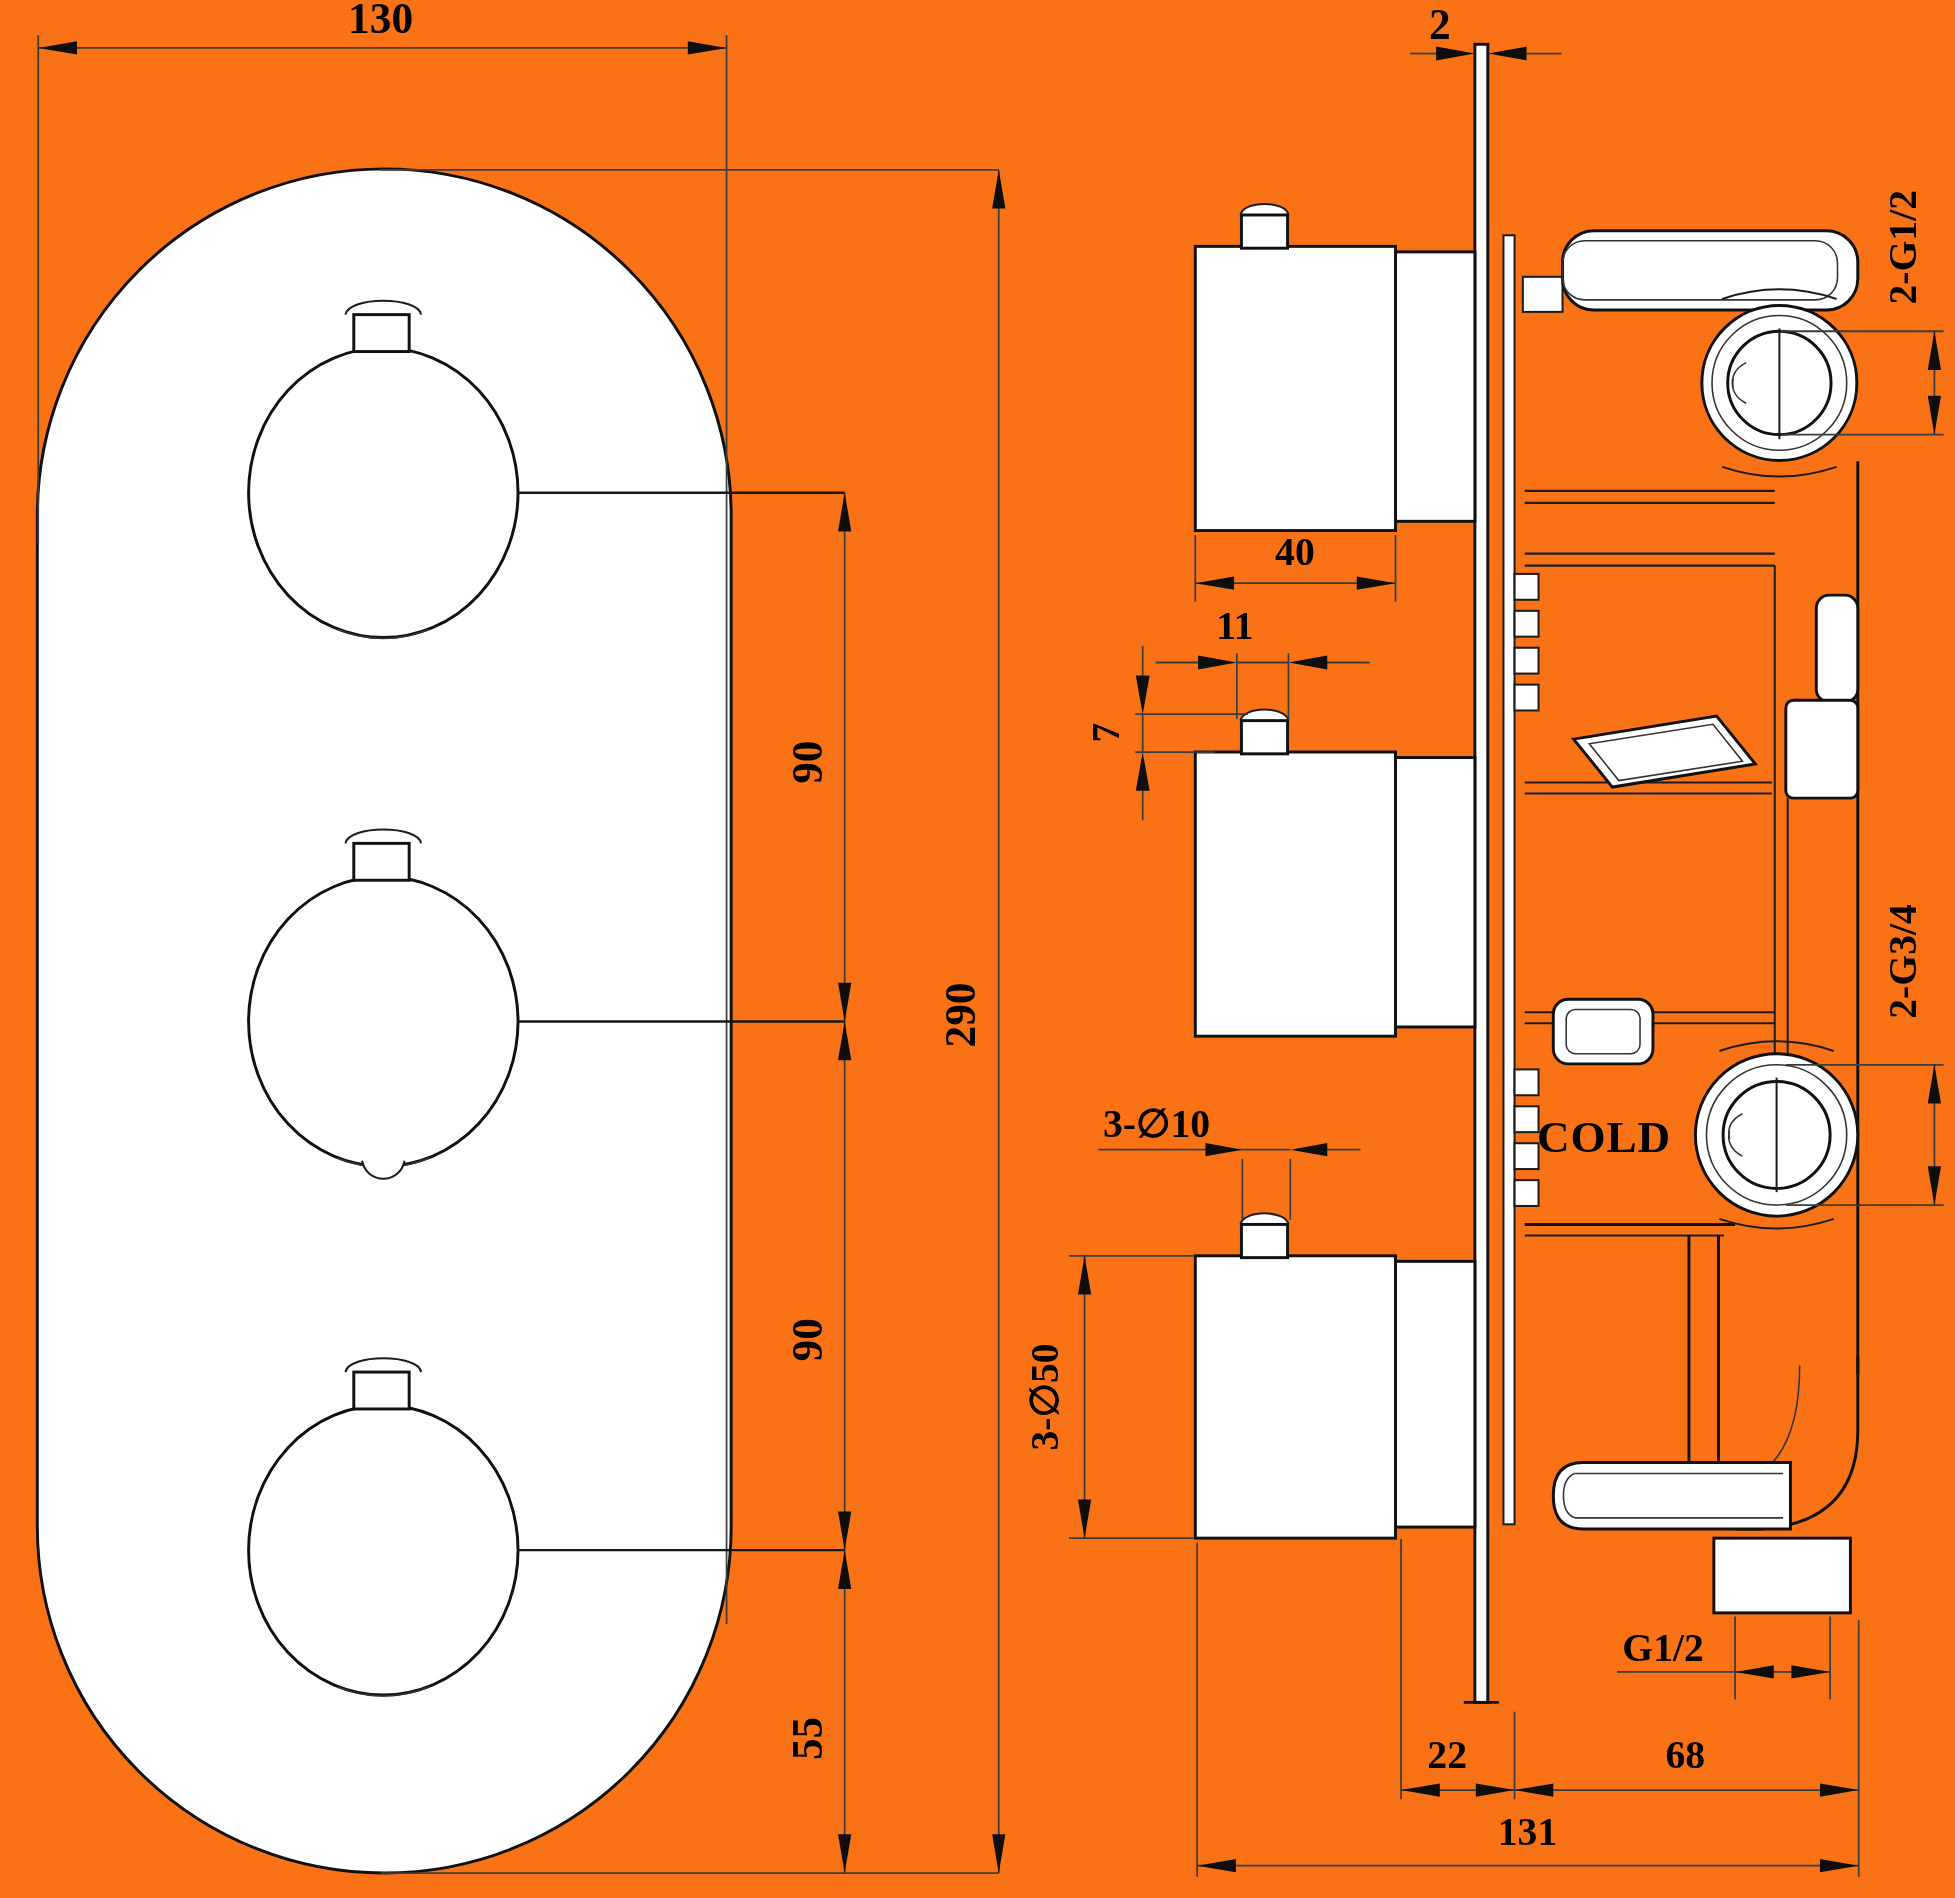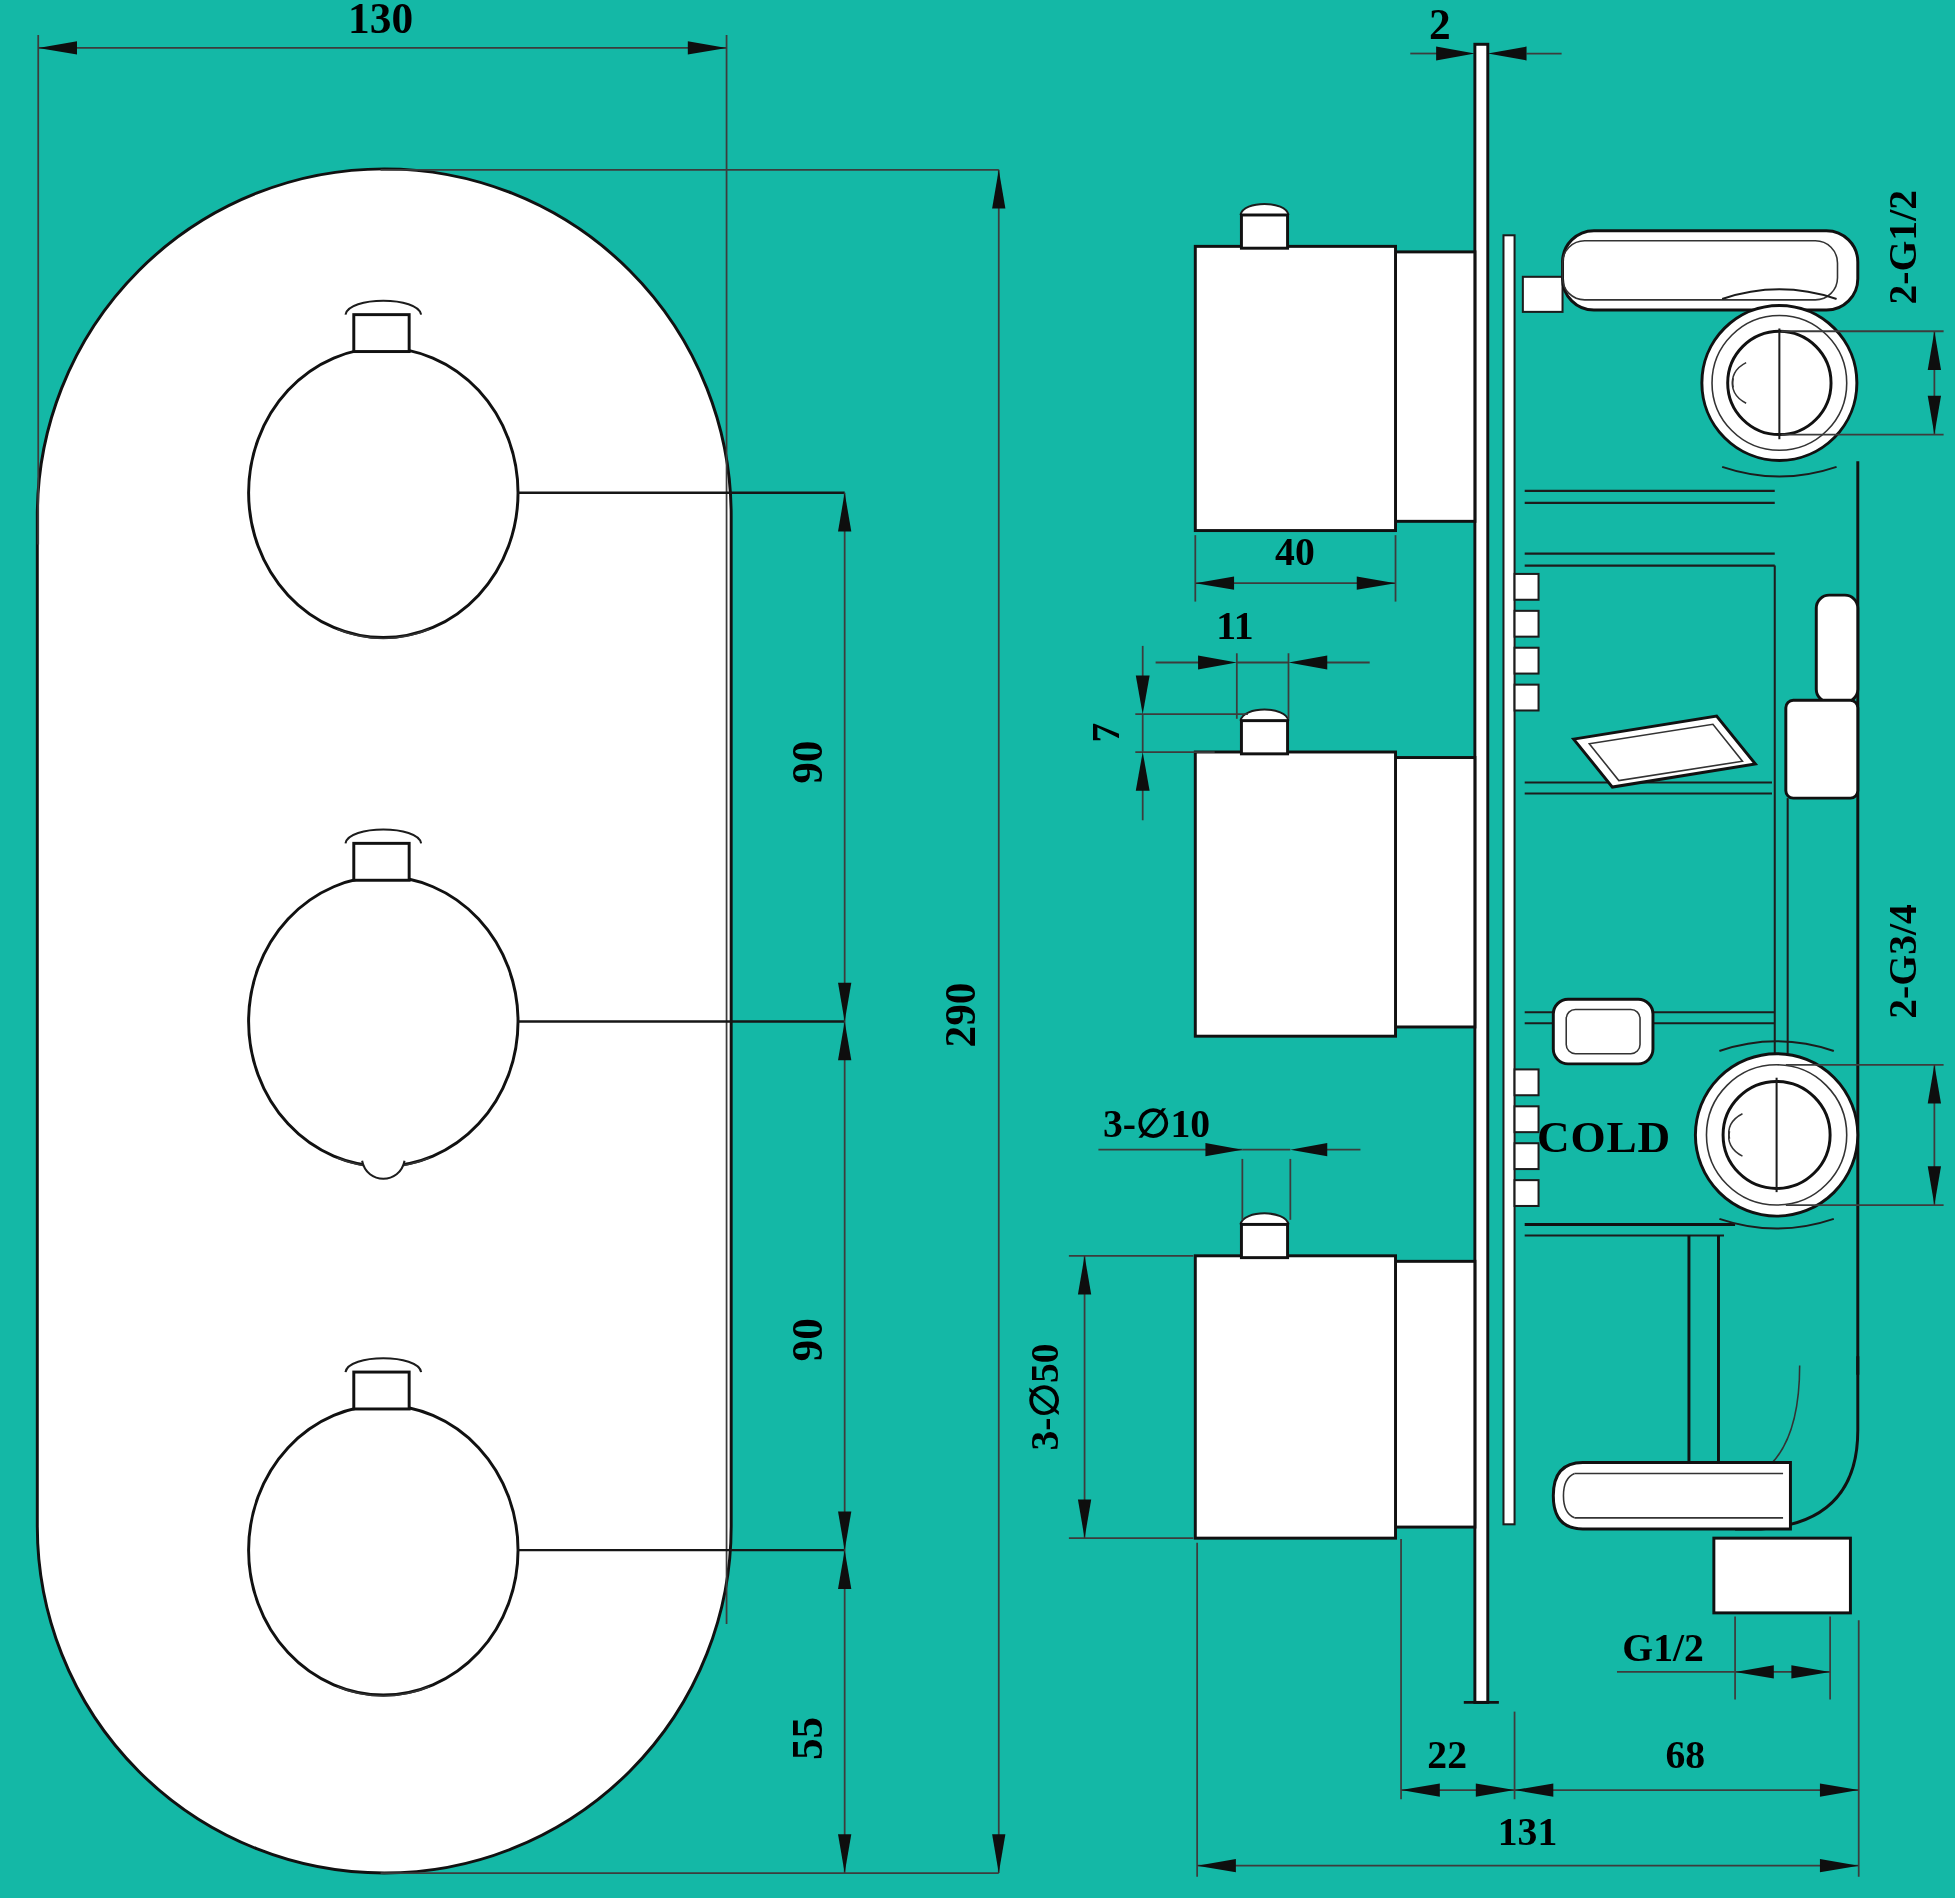--- a/index.html
+++ b/index.html
@@ -1,16 +1,16 @@
 <!DOCTYPE html>
 <html style="font-size:14.8px"><head>
 <meta charset="utf-8">
 <style>
   html,body{margin:0;padding:0;background:#ffffff;}
-  .stage{position:relative;width:1956px;height:1898px;background:#14b8a6;overflow:hidden;}
+  .stage{position:relative;width:1956px;height:1898px;background:#f97316;overflow:hidden;}
   svg{display:block;}
   .obj  {stroke:#111;stroke-width:3.2;fill:none;}
   .objf {stroke:#111;stroke-width:3.2;fill:#fff;}
   .obj2 {stroke:#1c1c1c;stroke-width:2.2;fill:none;}
   .obj2f{stroke:#1c1c1c;stroke-width:2.2;fill:#fff;}
   .obj3 {stroke:#333;stroke-width:1.7;fill:none;}
   .lead {stroke:#161616;stroke-width:2.6;fill:none;}
   .dim  {stroke:#3c3c3c;stroke-width:1.9;fill:none;}
   .dimf {fill:#0e0e0e;stroke:none;}
   text{fill:#000;font-family:"Liberation Serif","DejaVu Serif",serif;font-weight:700;}

